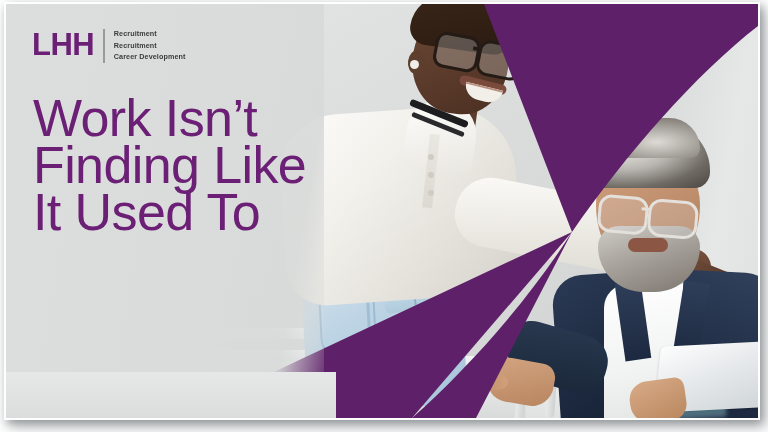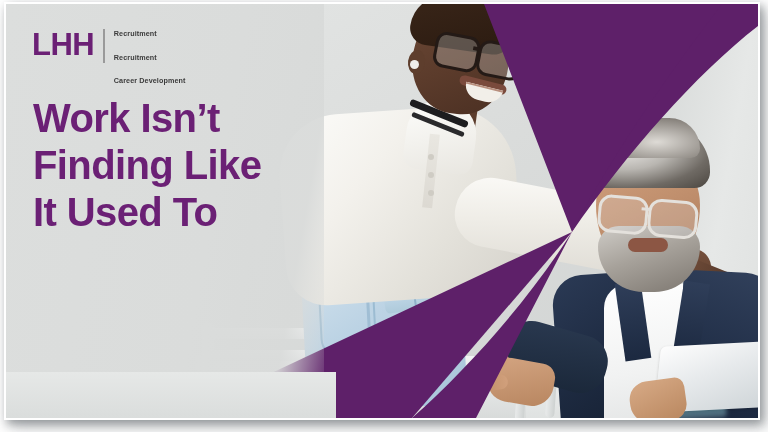--- a/index.html
+++ b/index.html
@@ -193,26 +193,26 @@
     background:linear-gradient(100deg,#dcdedd 0%,#dadcdb 62%,rgba(216,218,217,.92) 86%,rgba(214,217,216,0) 100%);
   }
   .panel-floor{position:absolute;left:0;top:368px;width:330px;height:46px;
     background:linear-gradient(180deg,#e6e8e7,#dadddc);}
 
   
   .logo{position:absolute;left:26px;top:25px;display:flex;align-items:flex-start;gap:9px;}
   .logo-mark{font-size:31px;line-height:31px;font-weight:700;color:#6b2075;
     letter-spacing:-.5px;font-family:"Liberation Sans",sans-serif;}
   .logo-div{width:1.6px;height:34px;background:#9a9a9a;}
-  .logo-lines{display:flex;flex-direction:column;gap:13px;}
+  .logo-lines{display:flex;flex-direction:column;gap:1px;}
   .logo-lines span{font-size:7.2px;line-height:10.5px;font-weight:700;color:#3b3b3b;
     letter-spacing:.1px;}
 
   .headline{position:absolute;left:27px;top:91px;width:300px;
-    font-size:40px;line-height:47px;font-weight:700;color:#6b2075;letter-spacing:-.6px;}
+    font-size:52px;line-height:47px;font-weight:400;color:#6b2075;letter-spacing:-.6px;}
   .headline div{white-space:nowrap;}
 
   .subhead{position:absolute;left:28px;top:259px;width:290px;
     font-size:14.2px;line-height:21px;font-weight:600;color:#3a3a3a;letter-spacing:-.1px;}
   .subhead div{white-space:nowrap;}
 </style>
 </head>
 <body>
 
 <div class="frame">

